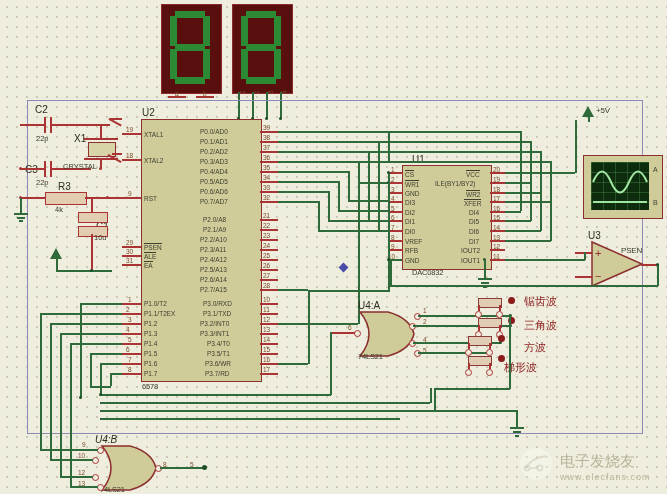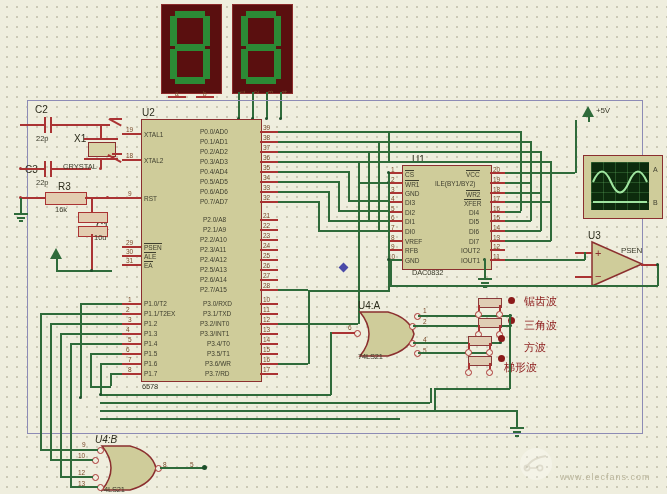--- a/index.html
+++ b/index.html
@@ -245,21 +245,21 @@
   <div class="val" style="left:63px;top:162px;">CRYSTAL</div>
   <div class="rnode" style="left:99px;top:167px;"></div>
 
   <div class="rwire" style="left:109px;top:118px;width:14px;height:1.5px;transform:rotate(28deg);transform-origin:left center;"></div>
   <div class="rwire rh" style="left:110px;top:118px;width:12px;"></div>
   <div class="rwire" style="left:108px;top:154px;width:15px;height:1.5px;transform:rotate(28deg);transform-origin:left center;"></div>
   <div class="rwire rh" style="left:112px;top:153px;width:10px;"></div>
 
   <div class="refdes" style="left:58px;top:181px;">R3</div>
   <div class="res" style="left:45px;top:192px;width:40px;height:11px;"></div>
-  <div class="val" style="left:55px;top:205px;">16k</div>
+  <div class="val" style="left:55px;top:205px;">4k</div>
   <div class="rwire rh" style="left:20px;top:197px;width:26px;"></div>
   <div class="rwire rh" style="left:85px;top:197px;width:38px;"></div>
   <div class="rnode" style="left:19px;top:196px;"></div>
   <div class="rnode" style="left:106px;top:196px;"></div>
 
   <div class="refdes" style="left:96px;top:221px;">C1</div>
   <div class="res" style="left:78px;top:212px;width:28px;height:9px;background:#e3cdb0;"></div>
   <div class="res" style="left:78px;top:226px;width:28px;height:9px;background:#e3cdb0;"></div>
   <div class="val" style="left:94px;top:233px;">10u</div>
   <div class="rwire rv" style="left:91px;top:197px;height:16px;"></div>
@@ -566,15 +566,16 @@
 
   <div style="position:absolute;left:340px;top:264px;width:7px;height:7px;background:#4a4aa8;transform:rotate(45deg);"></div>
 
   <svg class="watermark" style="left:519px;top:447px;" width="34" height="34" viewBox="0 0 34 34">
     <circle cx="17" cy="17" r="16" fill="#ffffff" opacity="0.55"></circle>
     <path d="M6,22 C12,12 20,10 27,9" stroke="#cfcabb" stroke-width="2" fill="none"></path>
     <circle cx="8" cy="21" r="2.6" fill="none" stroke="#cfcabb" stroke-width="1.6"></circle>
     <circle cx="21" cy="21" r="2.6" fill="none" stroke="#cfcabb" stroke-width="1.6"></circle>
     <line x1="10" y1="21" x2="19" y2="21" stroke="#cfcabb" stroke-width="1.6"></line>
   </svg>
+  <div class="wmtext" style="left:560px;top:452px;">电子发烧友</div>
   <div class="wmsub" style="left:560px;top:472px;">www.elecfans.com</div>
 
 </div>
 
 </body></html>

